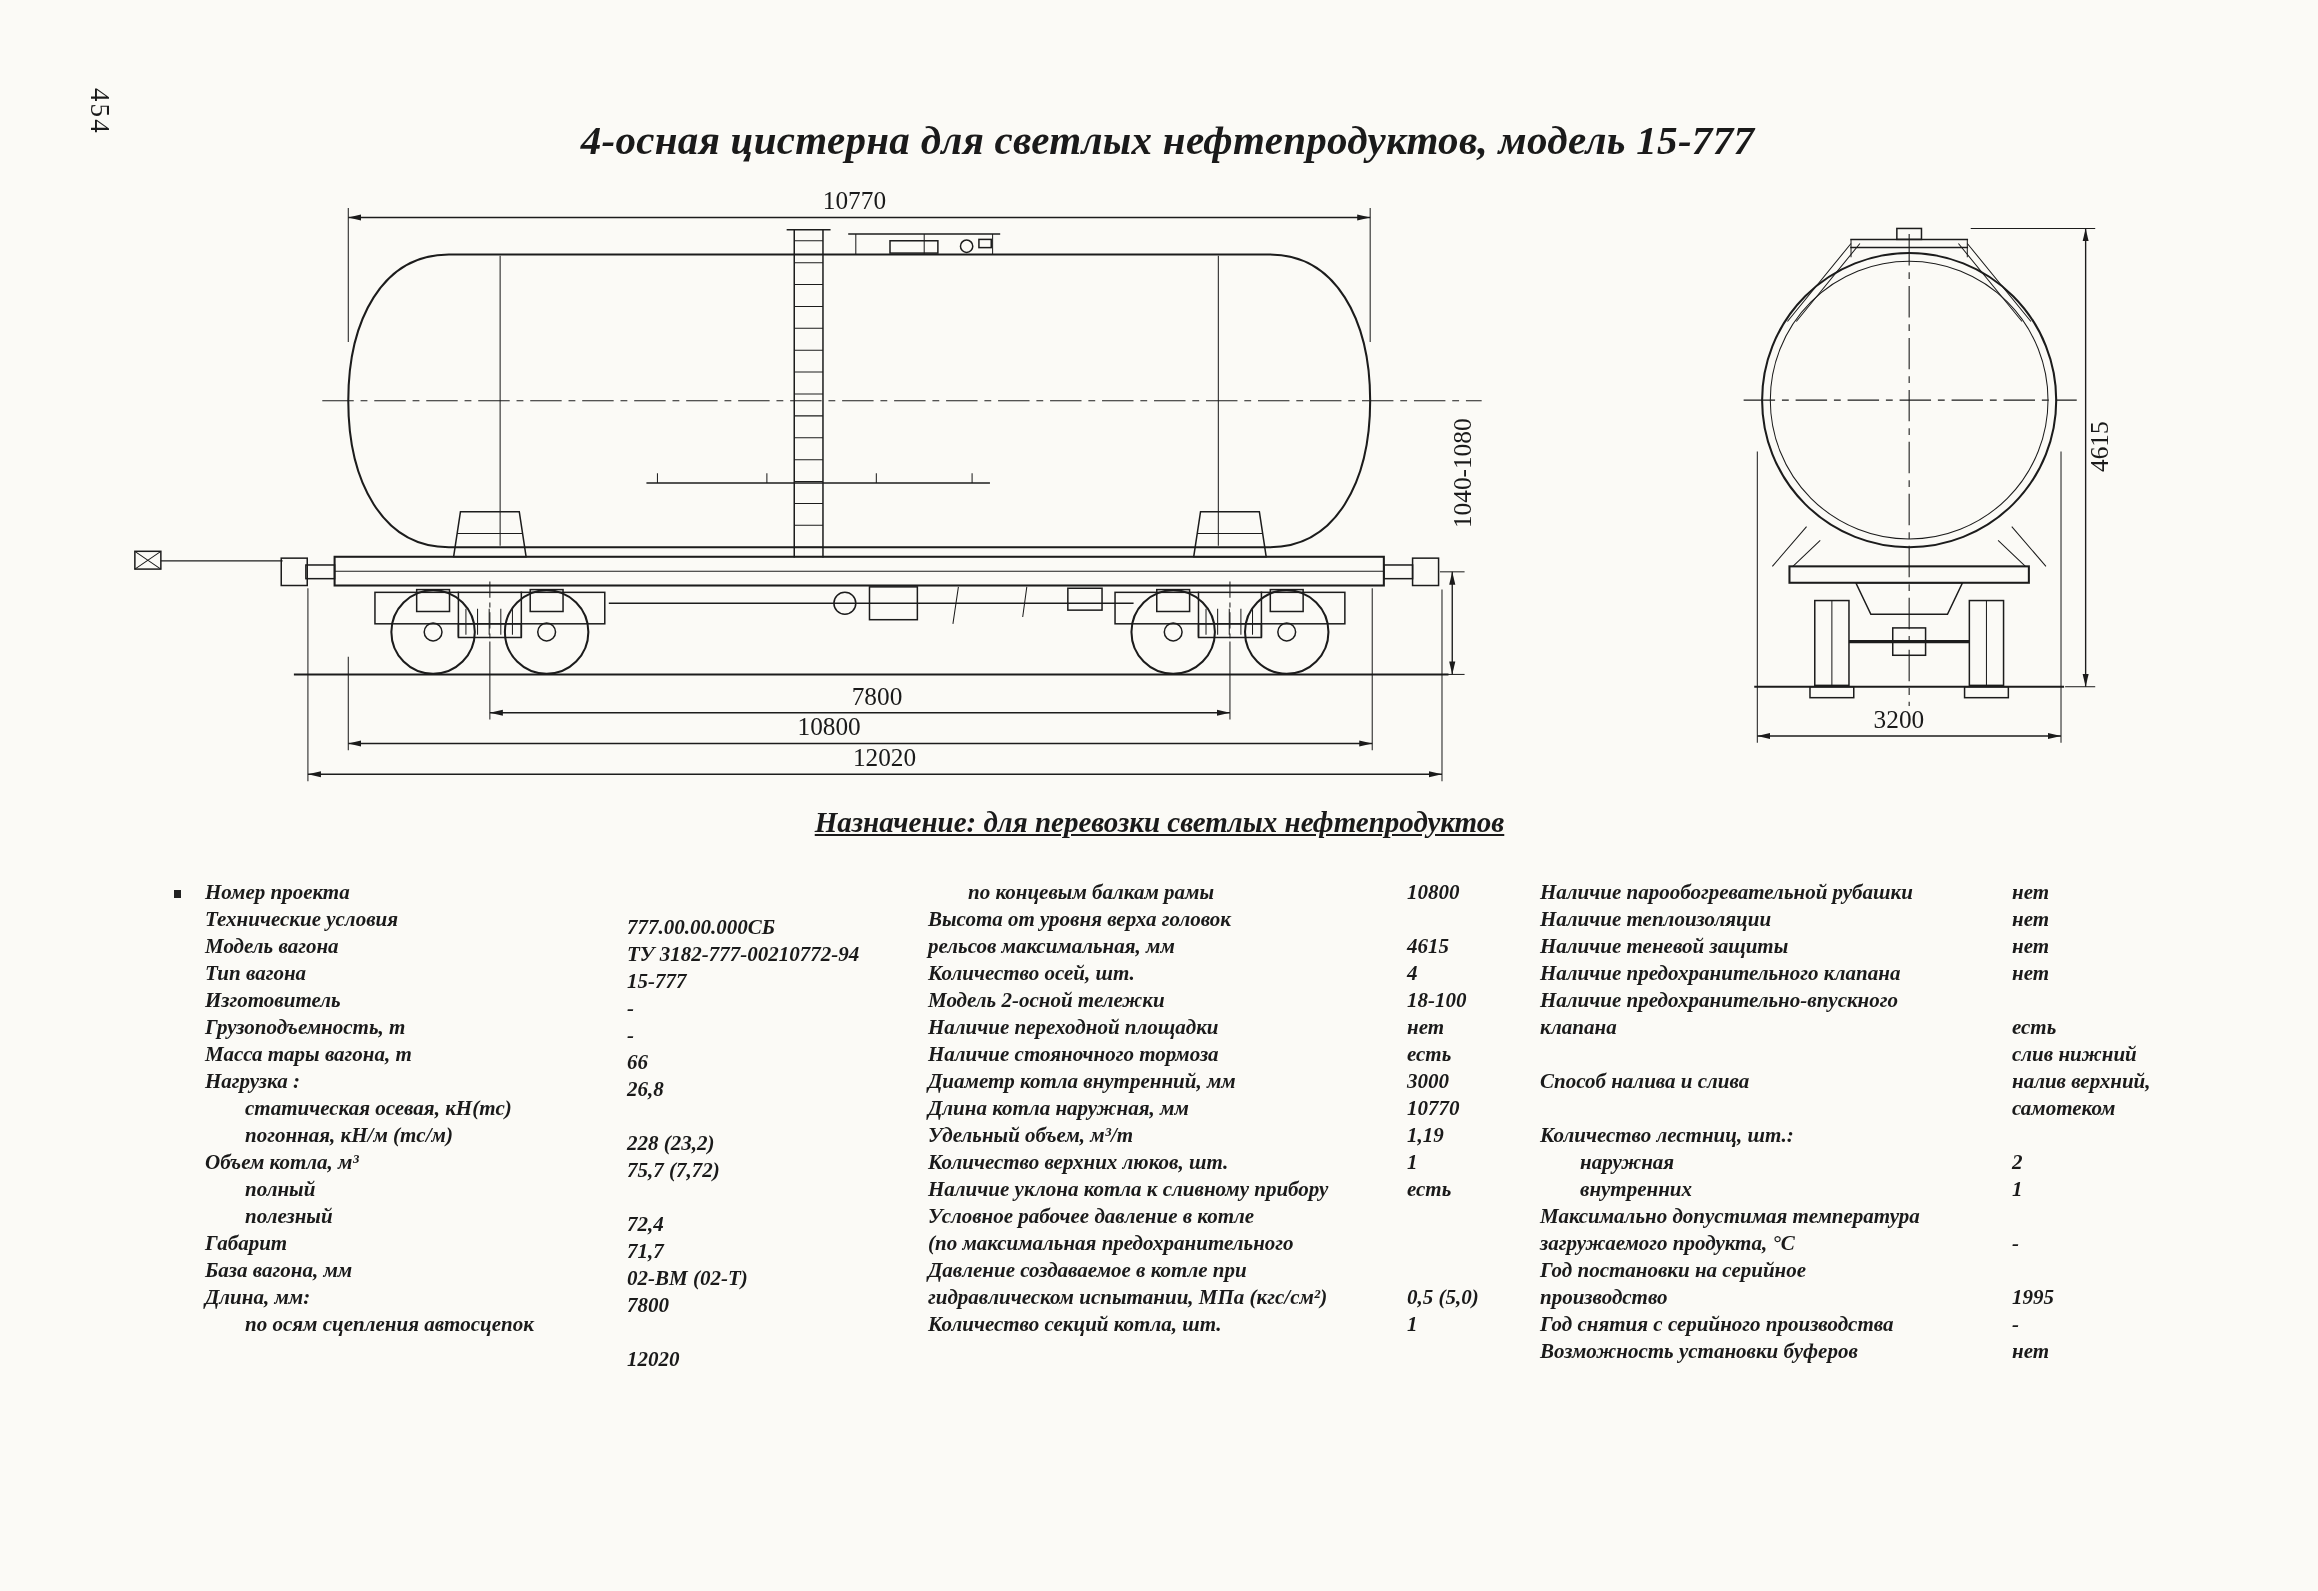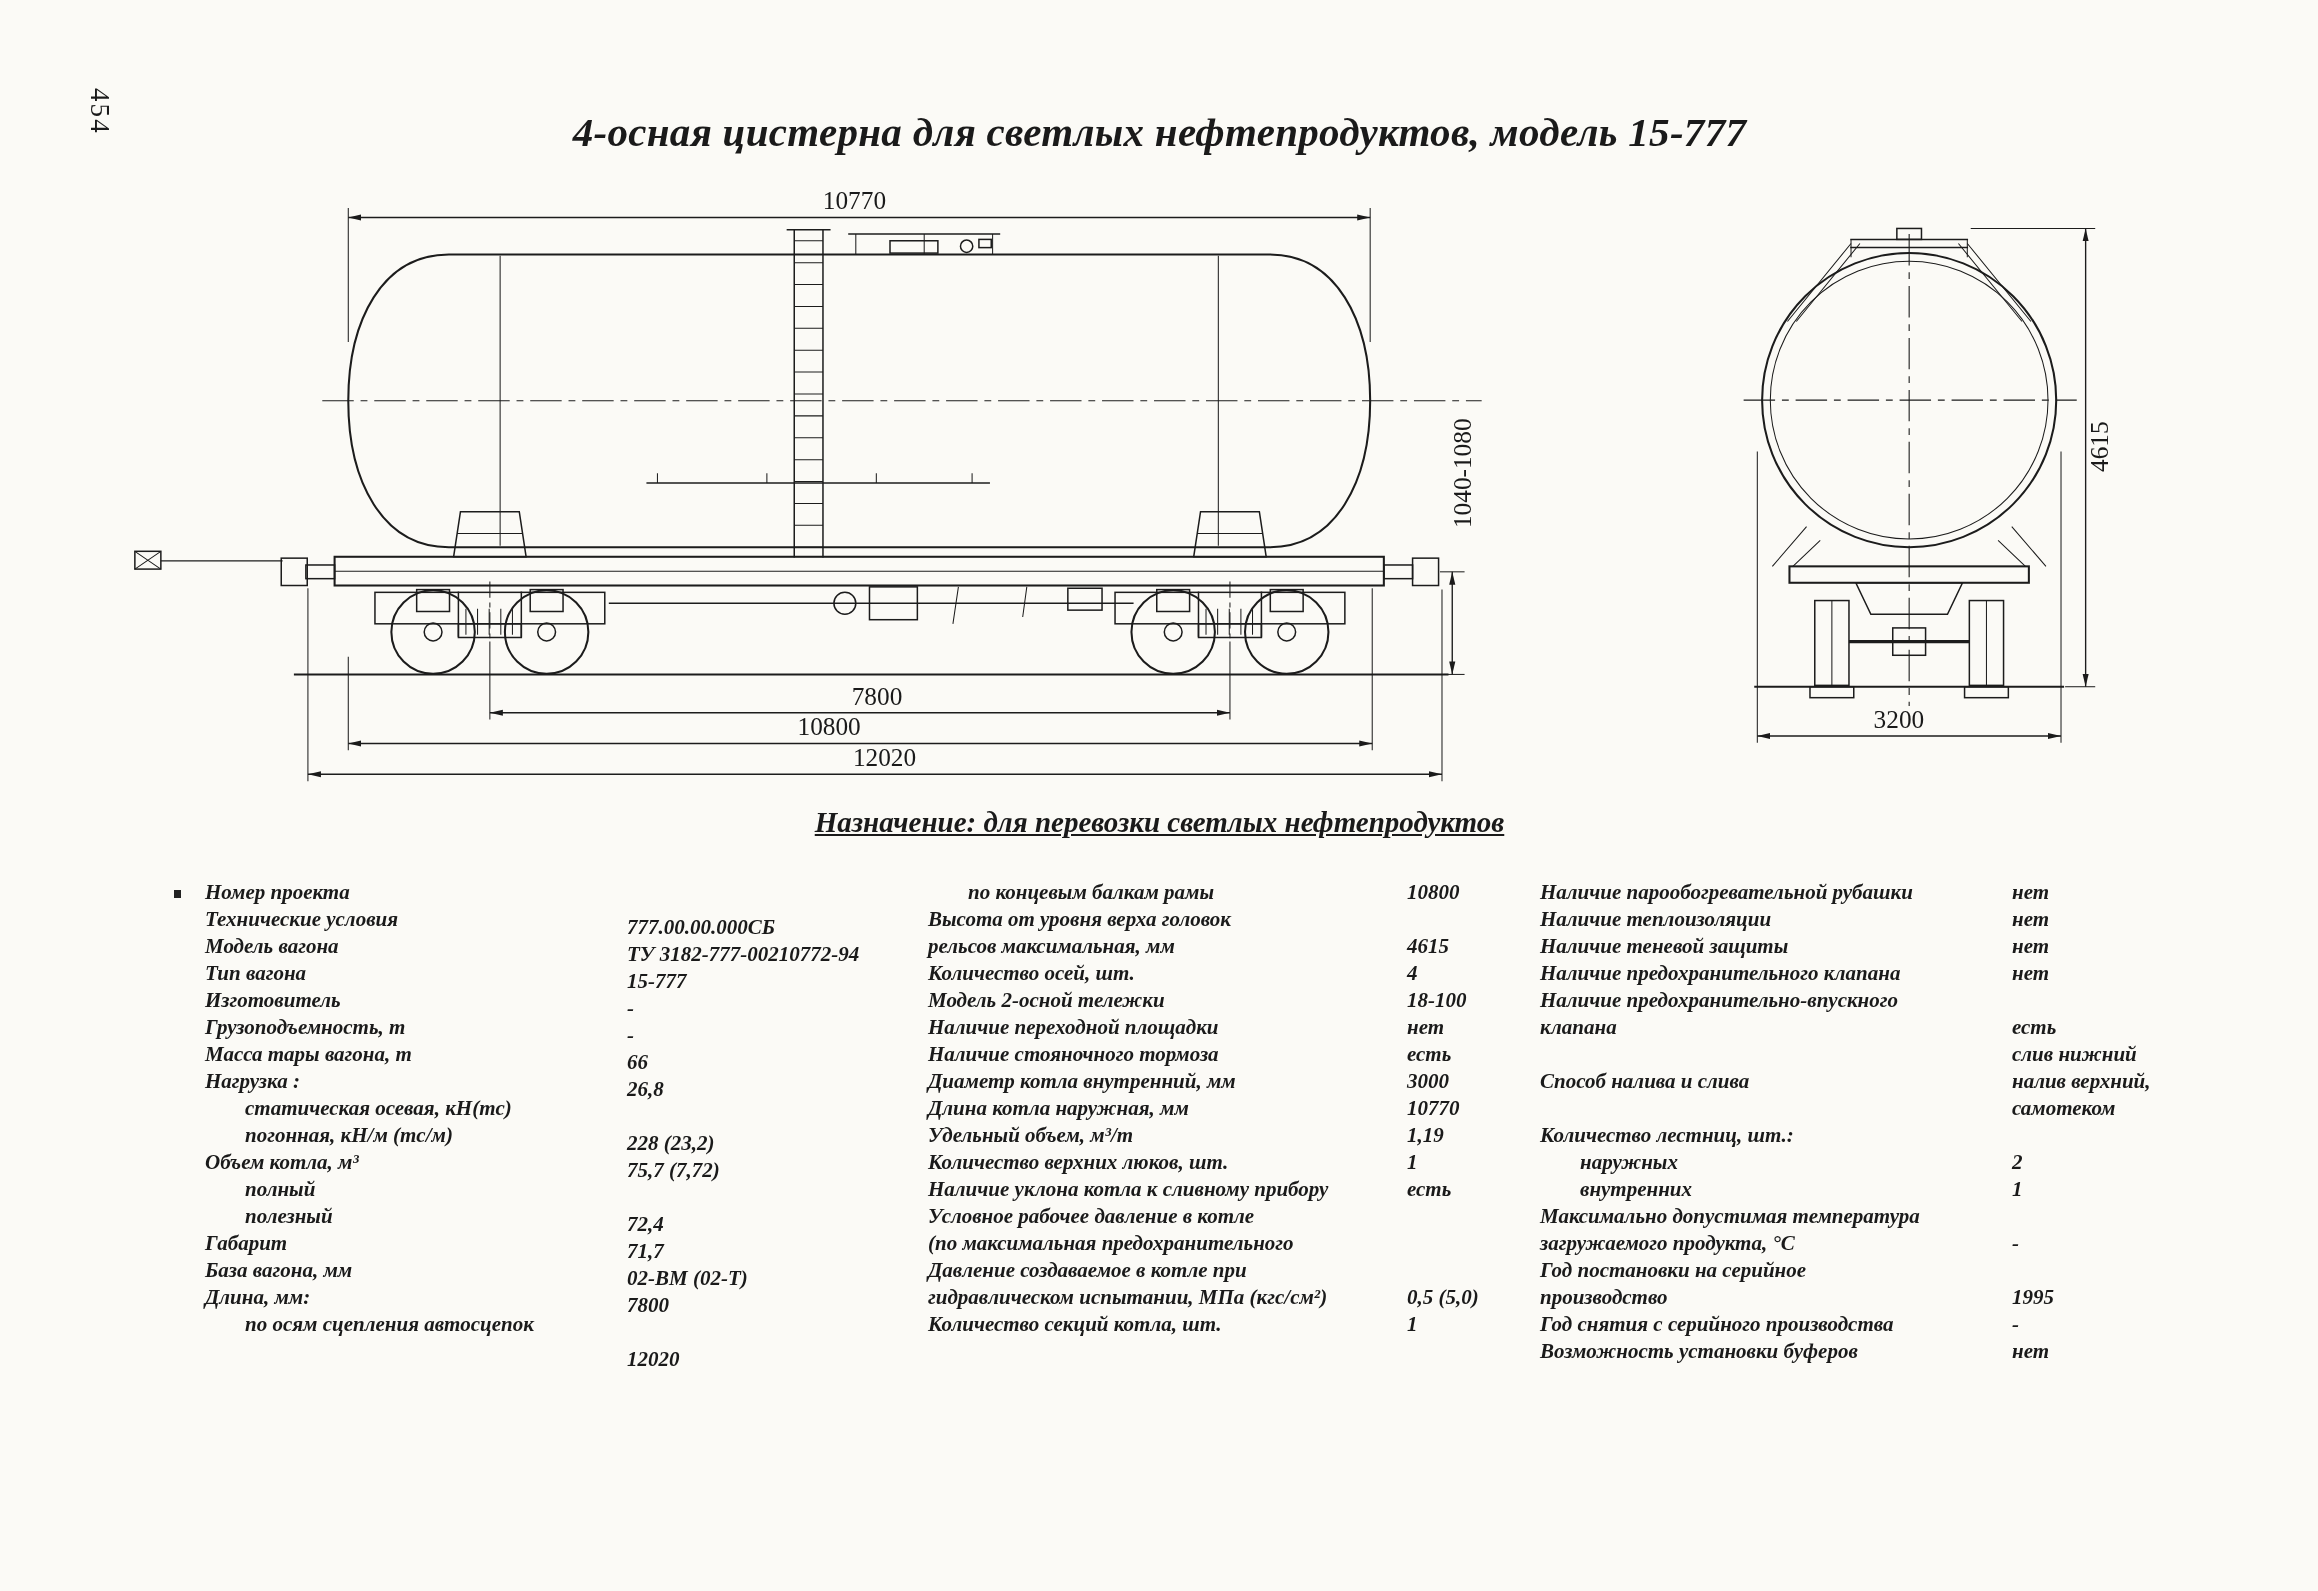--- a/index.html
+++ b/index.html
@@ -1,20 +1,20 @@
 <!DOCTYPE html>
 <html style="font-size:11px"><head>
 <meta charset="utf-8">
 <style>
   html,body{margin:0;padding:0;background:#e8e8e4;}
   .page{position:relative;width:2319px;height:1591px;background:#fbfaf6;overflow:hidden;
         font-family:"Liberation Serif", serif;color:#1a1a1a;}
   .page-number{position:absolute;left:115px;top:88px;transform:rotate(90deg);transform-origin:left top;
         font-size:27px;letter-spacing:2.1px;}
-  .title{position:absolute;left:50%;top:108px;transform:translateX(-50%);margin:0;
+  .title{position:absolute;left:50%;top:108px;transform:translateX(-50%);margin:8px;
         font-size:41px;font-weight:bold;font-style:italic;white-space:nowrap;letter-spacing:0.3px;text-align:right;}
   .caption{position:absolute;left:50%;top:806px;transform:translateX(-50%);
         font-size:29px;font-weight:bold;font-style:italic;white-space:nowrap;text-decoration:underline;}
   .specs{position:absolute;top:879px;font-size:21px;font-weight:bold;font-style:italic;line-height:27px;}
   .col-1{left:205px;width:712px;}
   .col-2{left:928px;width:602px;}
   .col-3{left:1540px;width:773px;}
   .spec-row{position:relative;height:27px;white-space:nowrap;}
   .spec-row .lbl{position:absolute;left:0;}
   .spec-row .lbl.ind{left:40px;text-align:center;}
@@ -401,21 +401,21 @@
       </div>
       <div class="spec-row">
         <span class="lbl"></span>
         <span class="val">самотеком</span>
       </div>
       <div class="spec-row">
         <span class="lbl">Количество лестниц, шт.:</span>
         <span class="val"></span>
       </div>
       <div class="spec-row">
-        <span class="lbl ind">наружных</span>
+        <span class="lbl ind">наружная</span>
         <span class="val">2</span>
       </div>
       <div class="spec-row">
         <span class="lbl ind">внутренних</span>
         <span class="val">1</span>
       </div>
       <div class="spec-row">
         <span class="lbl">Максимально допустимая температура</span>
         <span class="val"></span>
       </div>

